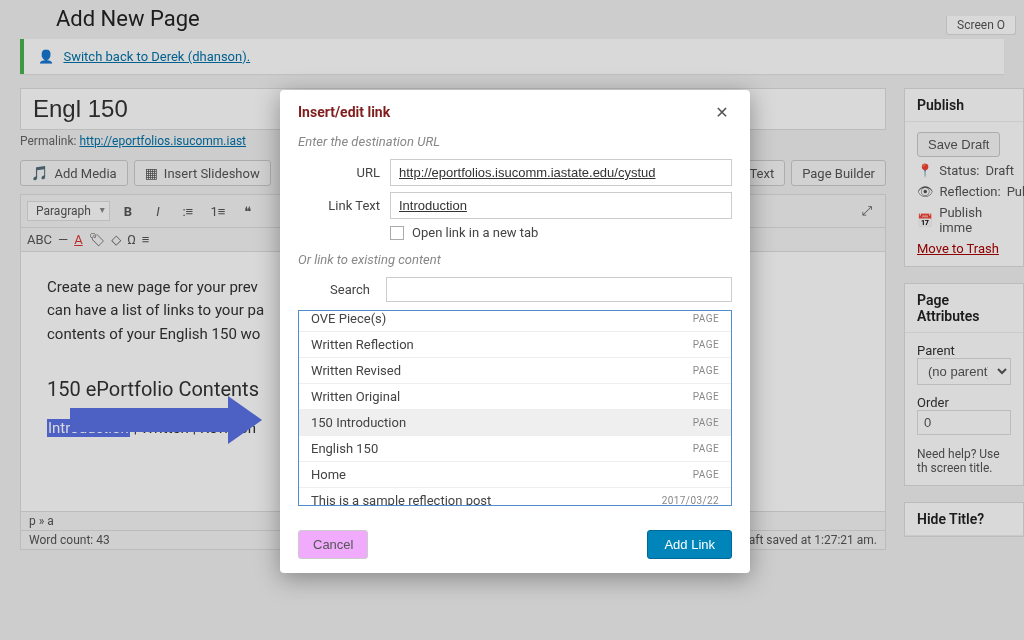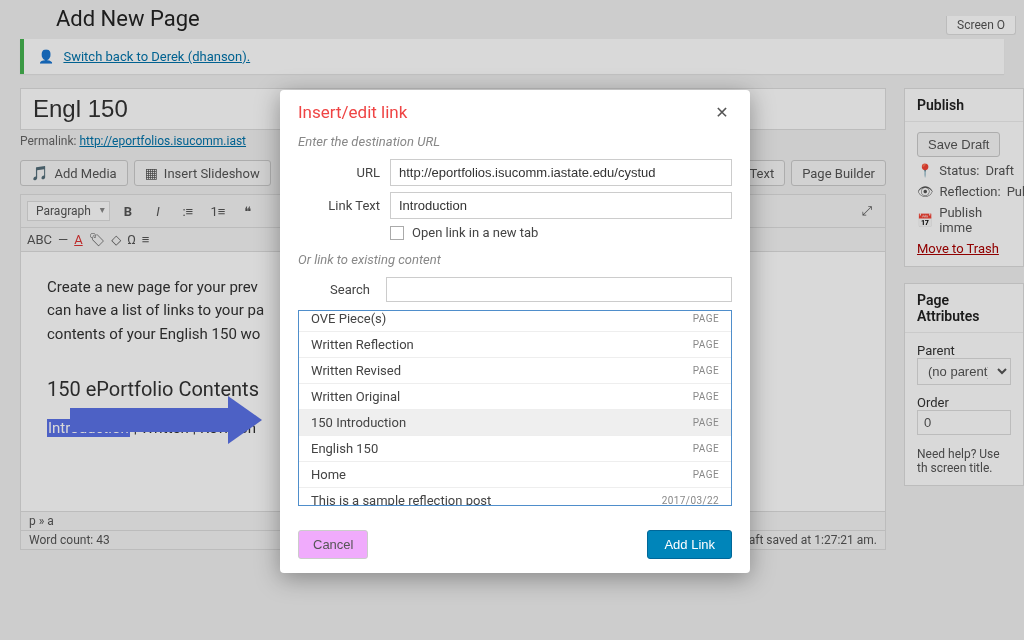--- a/index.html
+++ b/index.html
@@ -156,31 +156,31 @@
     border-radius:4px;
     box-shadow:0 5px 25px rgba(0,0,0,0.35);
     z-index:20;
     font-size:13px;
     color:#444;
   }
   .modal .m-head {
     display:flex; align-items:center; justify-content:space-between;
     padding:12px 18px 8px 18px;
   }
-  .modal .m-head h2 { font-size:17px; font-weight:400; color:#ef4444; }
+  .modal .m-head h2 { font-size:14px; font-weight:700; color:#7f1d1d; }
   .modal .m-close {
     width:20px; height:20px; display:flex; align-items:center; justify-content:center;
     color:#555; font-size:16px; cursor:pointer;
   }
   .modal .m-body { padding:2px 18px 12px 18px; }
   .modal .hint { font-style:italic; color:#888; margin:2px 0 10px; }
   .modal .row { display:flex; align-items:center; margin:6px 0; }
   .modal .row label { width:82px; text-align:right; margin-right:10px; color:#444; }
   .modal input[type=text] {
-    flex:1; border:1px solid #ccc; padding:5px 8px; font-size:13px; color:#333;
+    flex:1; border:1px solid #ccc; padding:5px 8px; font-size:13px; color:#333;text-decoration:underline;
   }
   .modal .chk-row { margin-left:92px; margin-top:4px; display:flex; align-items:center; gap:8px; color:#444;}
   .modal .chk { width:14px; height:14px; border:1px solid #aaa; display:inline-block; }
   .modal .search-row { display:flex; align-items:center; margin:4px 0 8px;}
   .modal .search-row label { width:72px; text-align:right; margin-right:16px;}
   .modal .search-row input { width:236px; border:1px solid #ccc; padding:4px 7px;}
   .result-box {
     border:1px solid #4f8ecb;
     max-height:196px;
     overflow:hidden;
@@ -320,20 +320,23 @@
         <h3>Page Attributes</h3>
         <div class="body">
           <div>Parent</div>
           <select><option>(no parent)</option></select>
           <div style="margin-top:10px">Order</div>
           <input type="text" value="0" style="">
           <div style="margin-top:12px;font-size:12px;color:#555">Need help? Use th screen title.</div>
         </div>
       </div>
 
+      <div class="box">
+        <h3>Hide Title?</h3>
+      </div>
     </div>
   </div>
 
   <div class="arrow">
     <div class="shaft"></div>
       <div class="head"></div>
   </div>
 </div>
 
 <div class="dim"></div>

